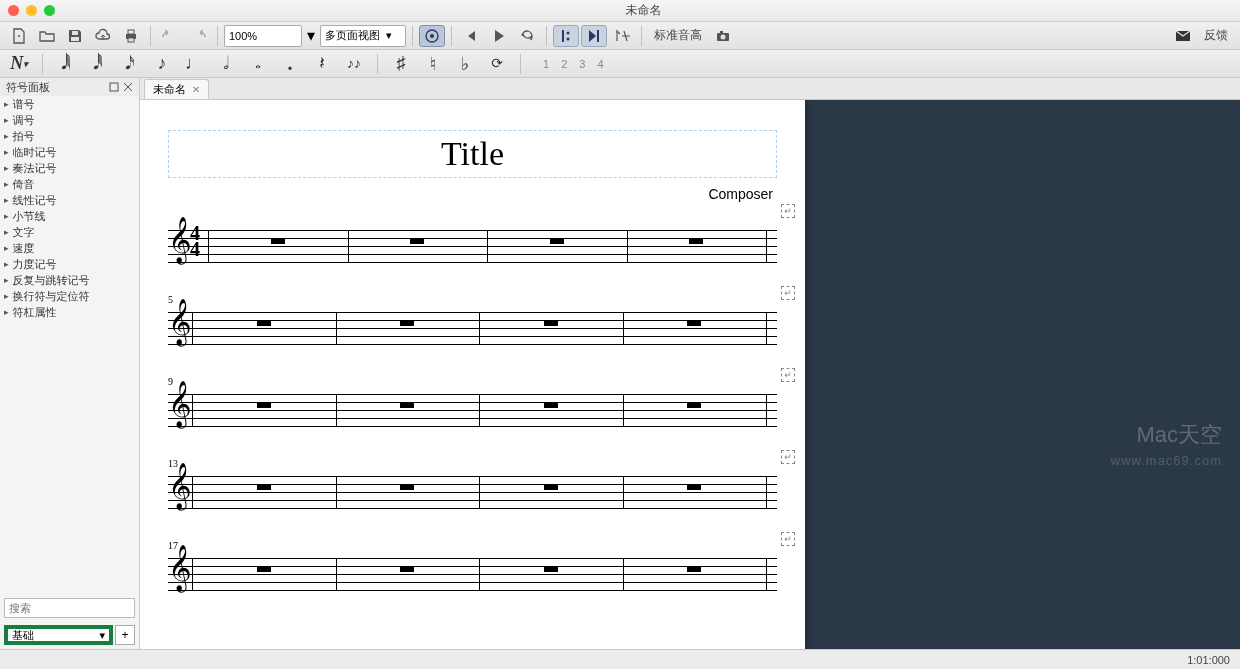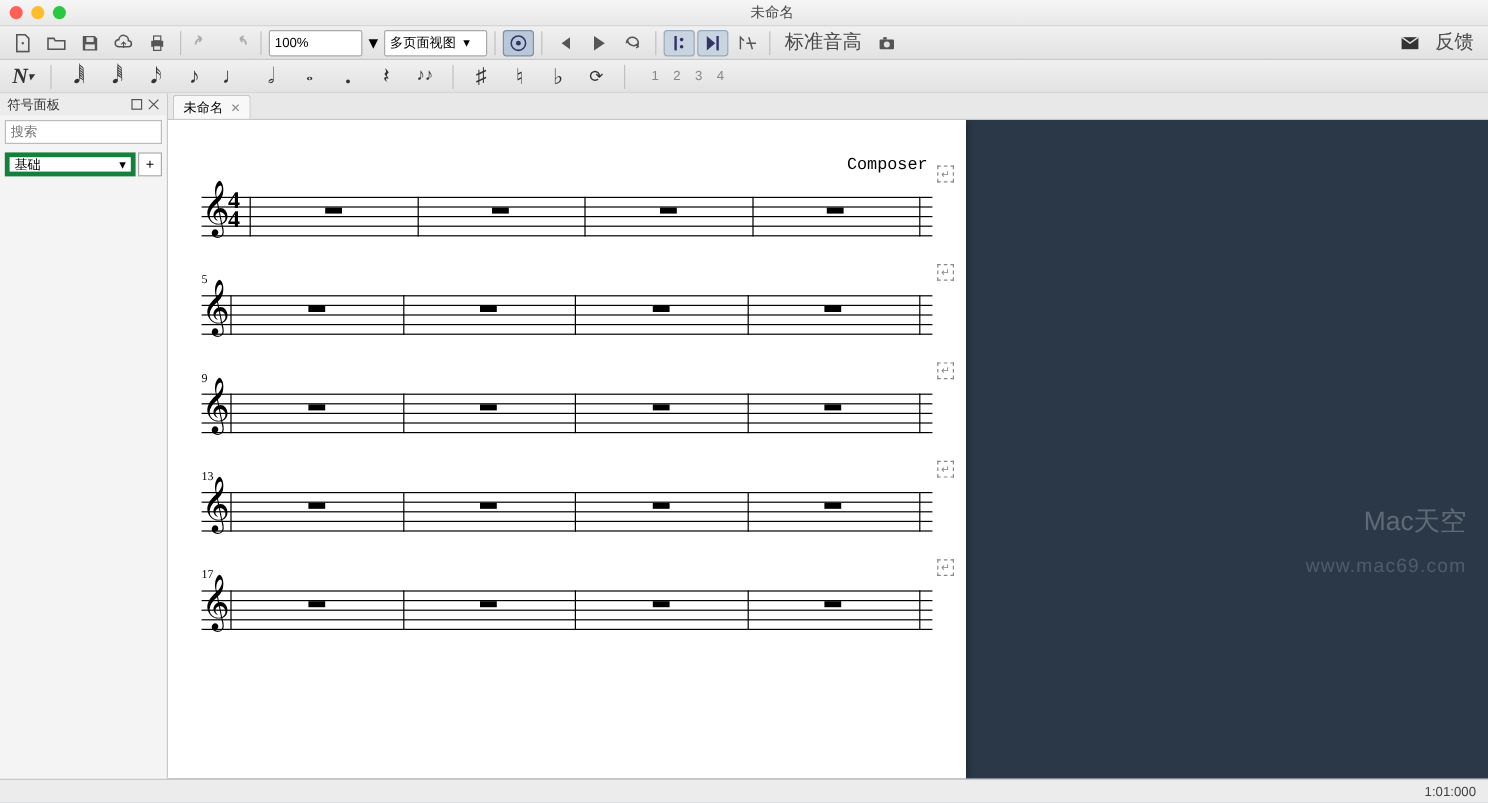--- a/index.html
+++ b/index.html
@@ -16,21 +16,21 @@
 
 
 .toolbar { height: 28px; background: linear-gradient(#f0f0f0, #e2e2e2); border-bottom: 1px solid #c8c8c8; display: flex; align-items: center; padding: 0 6px; gap: 2px; }
 .tbtn { width: 26px; height: 22px; display: flex; align-items: center; justify-content: center; border-radius: 3px; color: #4a4a4a; }
 .tbtn svg { width: 16px; height: 16px; fill: currentColor; }
 .tsep { width: 1px; height: 20px; background: #c0c0c0; margin: 0 4px; }
 .zoom-field { width: 78px; height: 22px; background: #fff; border: 1px solid #aaa; border-radius: 2px; font-size: 11px; padding: 0 4px; display: flex; align-items: center; }
 .drop-caret { width: 14px; display: flex; align-items: center; justify-content: center; }
 .view-select { height: 22px; background: #fff; border: 1px solid #aaa; border-radius: 2px; font-size: 11px; padding: 0 4px; display: flex; align-items: center; min-width: 86px; }
 .tbtn.active { background: #b8c8d8; border: 1px solid #8090a0; }
-.tlabel { font-size: 16px; color: #4a4a4a; padding: 0 6px; }
+.tlabel { font-size: 12px; color: #4a4a4a; padding: 0 6px; }
 .spacer { flex: 1; }
 
 
 .toolbar2 { height: 28px; background: linear-gradient(#f0f0f0, #e2e2e2); border-bottom: 1px solid #c8c8c8; display: flex; align-items: center; padding: 0 6px; gap: 6px; font-size: 13px; }
 .nbtn { width: 26px; height: 24px; display: flex; align-items: center; justify-content: center; color: #333; font-family: serif; font-size: 18px; }
 .voice-nums { display: flex; gap: 4px; margin-left: 8px; }
 .voice-nums span { font-size: 11px; color: #888; padding: 0 4px; }
 
 
 .main { display: flex; height: calc(669px - 22px - 28px - 28px - 20px); }
@@ -50,41 +50,41 @@
 .plus-btn { width: 20px; height: 20px; border: 1px solid #aaa; background: #fff; display: flex; align-items: center; justify-content: center; font-size: 12px; }
 
 
 .center { flex: 1; display: flex; flex-direction: column; background: #fff; }
 .doc-tabs { height: 22px; background: #e8e8e8; border-bottom: 1px solid #c8c8c8; display: flex; align-items: flex-end; padding-left: 4px; }
 .doc-tab { height: 20px; background: #f8f8f8; border: 1px solid #c8c8c8; border-bottom: none; padding: 0 8px; font-size: 11px; display: flex; align-items: center; gap: 6px; border-radius: 3px 3px 0 0; }
 .doc-tab .close { font-size: 10px; color: #888; }
 .score-viewport { flex: 1; background: #2b3847; display: flex; overflow: hidden; position: relative; }
 .page { width: 665px; background: #fff; margin-left: 0; padding: 30px 28px; box-shadow: 2px 0 6px rgba(0,0,0,0.3); }
 .page-title { font-family: "Times New Roman", serif; font-size: 34px; text-align: center; border: 1px dashed #b0d0f0; padding: 4px 0; margin-bottom: 8px; }
-.page-composer { font-family: Liberation Mono, monospace; font-size: 14px; text-align: right; padding-right: 4px; margin-bottom: 14px; }
+.page-composer { font-family: Liberation Sans, sans-serif; font-size: 14px; text-align: right; padding-right: 4px; margin-bottom: 24px; }
 .staff-block { margin-bottom: 42px; position: relative; }
 .measure-num { font-size: 10px; font-family: serif; position: absolute; top: -14px; left: 0; }
 .enter-mark { position: absolute; right: -18px; top: -22px; width: 14px; height: 14px; border: 1px dashed #888; font-size: 9px; display: flex; align-items: center; justify-content: center; color: #888; }
 .staff { position: relative; height: 40px; }
 .staff-lines { position: absolute; left: 0; right: 0; top: 4px; }
 .staff-lines div { height: 1px; background: #000; margin-bottom: 7px; }
 .clef { position: absolute; left: 0; top: -6px; font-size: 40px; font-family: serif; line-height: 40px; }
 .timesig { position: absolute; left: 22px; top: -1px; font-family: serif; font-size: 20px; font-weight: bold; line-height: 16px; }
 .barline { position: absolute; top: 4px; width: 1px; height: 33px; background: #000; }
 .rest { position: absolute; top: 13px; width: 14px; height: 5px; background: #000; }
 
 
 .right-panel { width: 150px; background: #f4f4f4; border-left: 1px solid #c8c8c8; }
 
 
 .statusbar { position: absolute; bottom: 0; left: 0; right: 0; height: 20px; background: #ececec; border-top: 1px solid #c8c8c8; display: flex; align-items: center; justify-content: flex-end; padding: 0 10px; font-size: 11px; color: #444; }
 
 
 .watermark { position: absolute; right: 18px; top: 320px; color: rgba(255,255,255,0.25); font-size: 22px; font-family: Liberation Sans, sans-serif; white-space: nowrap; pointer-events: none; }
-.watermark-sub { position: absolute; right: 18px; top: 364px; color: rgba(255,255,255,0.18); font-size: 16px; letter-spacing: 1px; pointer-events: none; }
+.watermark-sub { position: absolute; right: 18px; top: 353px; color: rgba(255,255,255,0.18); font-size: 13px; letter-spacing: 1px; pointer-events: none; }
 
 .cursor-img { position: absolute; top: 182px; right: 50px; font-size: 14px; color: #000; pointer-events: none; }
 </style>
 </head>
 <body>
 
 <div class="titlebar">
   <div class="traffic">
     <div class="dot red"></div>
     <div class="dot yellow"></div>
@@ -241,20 +241,36 @@
       <span>符号面板</span>
       <div class="panel-header-icons">
         <svg viewBox="0 0 10 10">
             <rect x="1" y="1" width="8" height="8" fill="none" stroke="#555"></rect>
           </svg>
         <svg viewBox="0 0 10 10">
             <path d="M1 1l8 8M9 1l-8 8" stroke="#555"></path>
           </svg>
       </div>
     </div>
+    <div class="palette-list" id="palette-list">
+        <div class="palette-item">谱号</div>
+        <div class="palette-item">调号</div>
+        <div class="palette-item">拍号</div>
+        <div class="palette-item">临时记号</div>
+        <div class="palette-item">奏法记号</div>
+        <div class="palette-item">倚音</div>
+        <div class="palette-item">线性记号</div>
+        <div class="palette-item">小节线</div>
+        <div class="palette-item">文字</div>
+        <div class="palette-item">速度</div>
+        <div class="palette-item">力度记号</div>
+        <div class="palette-item">反复与跳转记号</div>
+        <div class="palette-item">换行符与定位符</div>
+        <div class="palette-item">符杠属性</div>
+      </div>
     <div class="palette-bottom">
       <input class="search-box" placeholder="搜索" style="">
       <div class="basic-row">
         <div class="basic-select">
             <span>基础</span>
             <span>▾</span>
           </div>
         <div class="plus-btn">+</div>
       </div>
     </div>
@@ -262,20 +278,21 @@
 
   <div class="center">
     <div class="doc-tabs">
       <div class="doc-tab">
         <span>未命名</span>
         <span class="close">✕</span>
       </div>
     </div>
     <div class="score-viewport">
       <div class="page">
+        <div class="page-title">Title</div>
         <div class="page-composer">Composer</div>
         <div id="staves">
             <div class="staff-block">
               <div class="enter-mark">↵</div>
               <div class="staff">
                 <div class="staff-lines">
                   <div></div>
                   <div></div>
                   <div></div>
                   <div></div>

